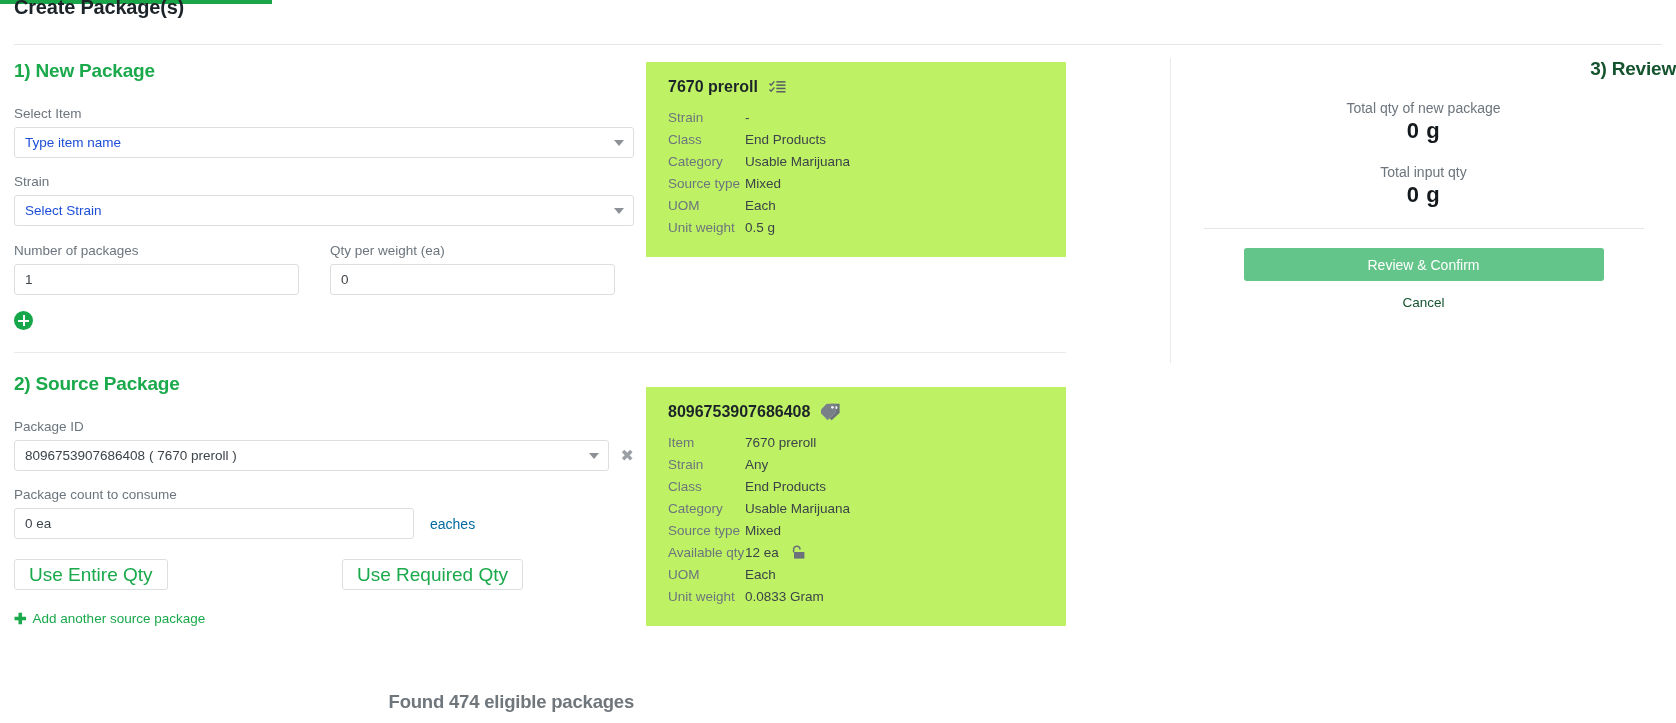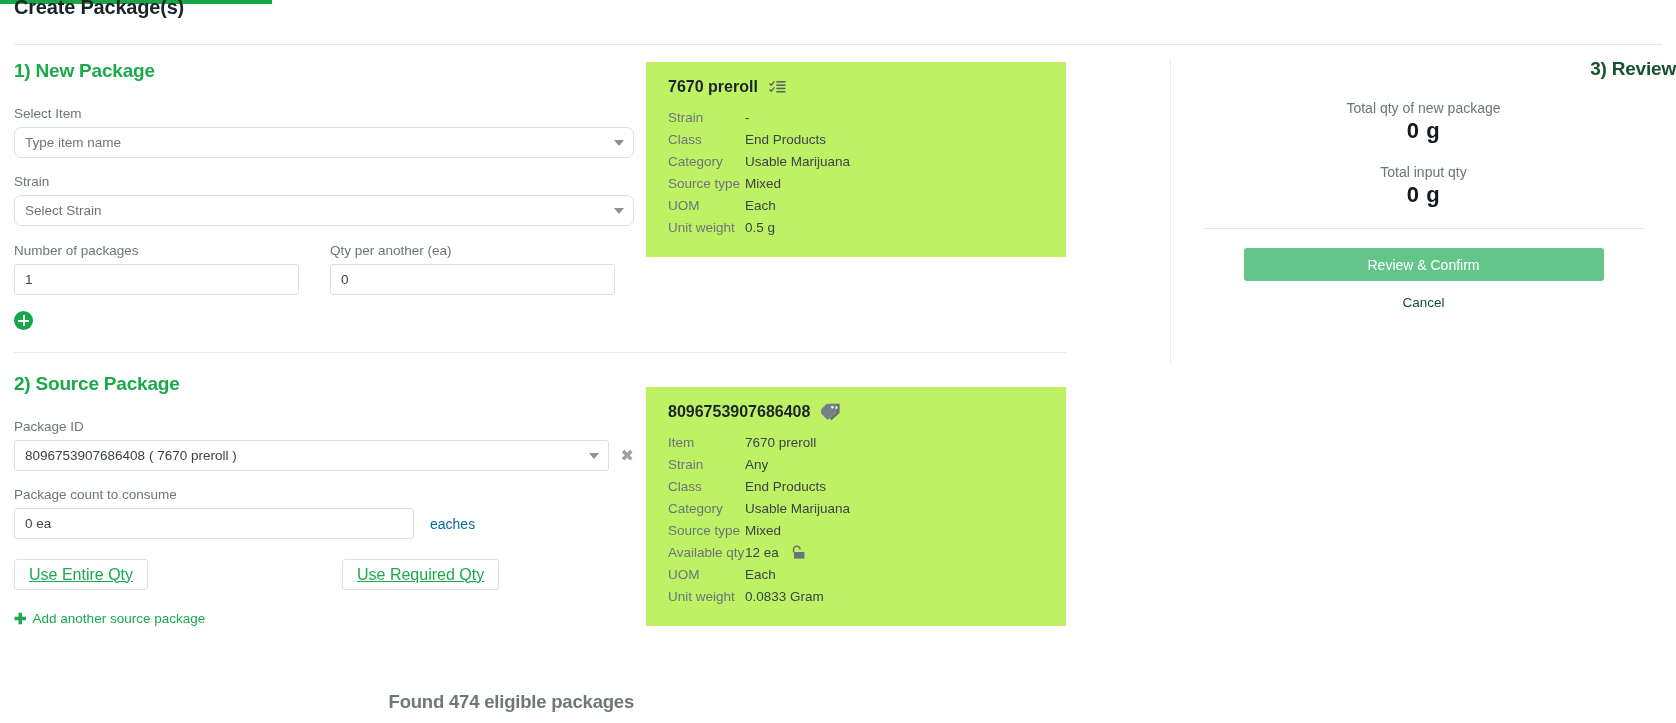--- a/index.html
+++ b/index.html
@@ -54,21 +54,21 @@
     position: relative;
     height: 31px;
     border: 1px solid #dcdfe2;
     border-radius: 3px;
     background: #fff;
     display: flex; align-items: center;
     padding: 0 10px;
     font-size: 13.5px;
     color: #3c4349;
   }
-  .control.placeholder { color: #737373; border-radius: 7px; }
+  .control.placeholder { color: #1d4ed8; }
   .caret {
     position: absolute; right: 9px; top: 50%;
     transform: translateY(-50%);
     width: 0; height: 0;
     border-left: 5px solid transparent;
     border-right: 5px solid transparent;
     border-top: 6px solid #8b9196;
   }
 
   
@@ -138,23 +138,23 @@
     background: #64c58a; color: #fff; border: none; border-radius: 3px;
     font-size: 14px; font-family: "Liberation Sans", sans-serif;
     cursor: pointer;
   }
   .btn-cancel-wrap { text-align: center; margin-top: 12px; }
   .link-cancel { font-size: 13.5px; color: #14532d; cursor: pointer; }
 
   
   .btn-outline {
     height: 31px; border: 1px solid #dcdfe2; border-radius: 3px;
-    background: #fff; color: #1aa94b; font-size: 16px;
+    background: #fff; color: #1aa94b; font-size: 19px;
     font-family: "Liberation Sans", sans-serif;
-    padding: 0 14px; cursor: pointer; text-decoration: underline;
+    padding: 0 14px; cursor: pointer;
   }
   .clear-x {
     font-size: 16px; color: #9aa0a5; cursor: pointer; line-height: 1;
     font-family: "Liberation Sans", sans-serif;
   }
   .add-link {
     font-size: 13.5px; color: #1aa94b; cursor: pointer;
     display: inline-flex; align-items: center; gap: 6px;
   }
   .plus-glyph { font-size: 15px; font-weight: bold; line-height: 1; }
@@ -191,21 +191,21 @@
     </div>
 
     <div class="num-row" style="margin-top:17px;">
       <div class="num-col-a">
         <div class="field-label">Number of packages</div>
         <div class="num-input">
           <span>1</span>
         </div>
       </div>
       <div class="num-col-b">
-        <div class="field-label">Qty per another (ea)</div>
+        <div class="field-label">Qty per weight (ea)</div>
         <div class="num-input">
           <span>0</span>
         </div>
       </div>
     </div>
 
     <div style="margin-top:16px;">
       <span class="plus-circle"></span>
     </div>
 

